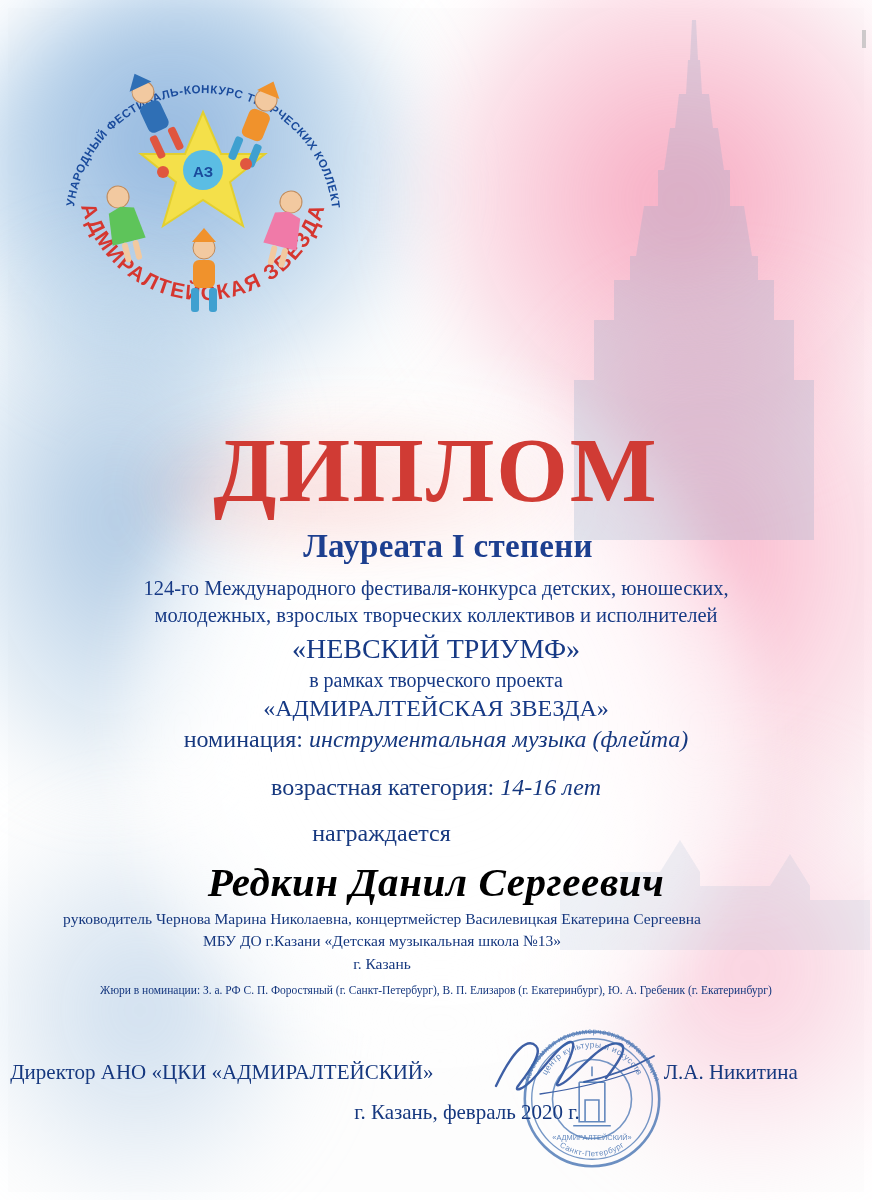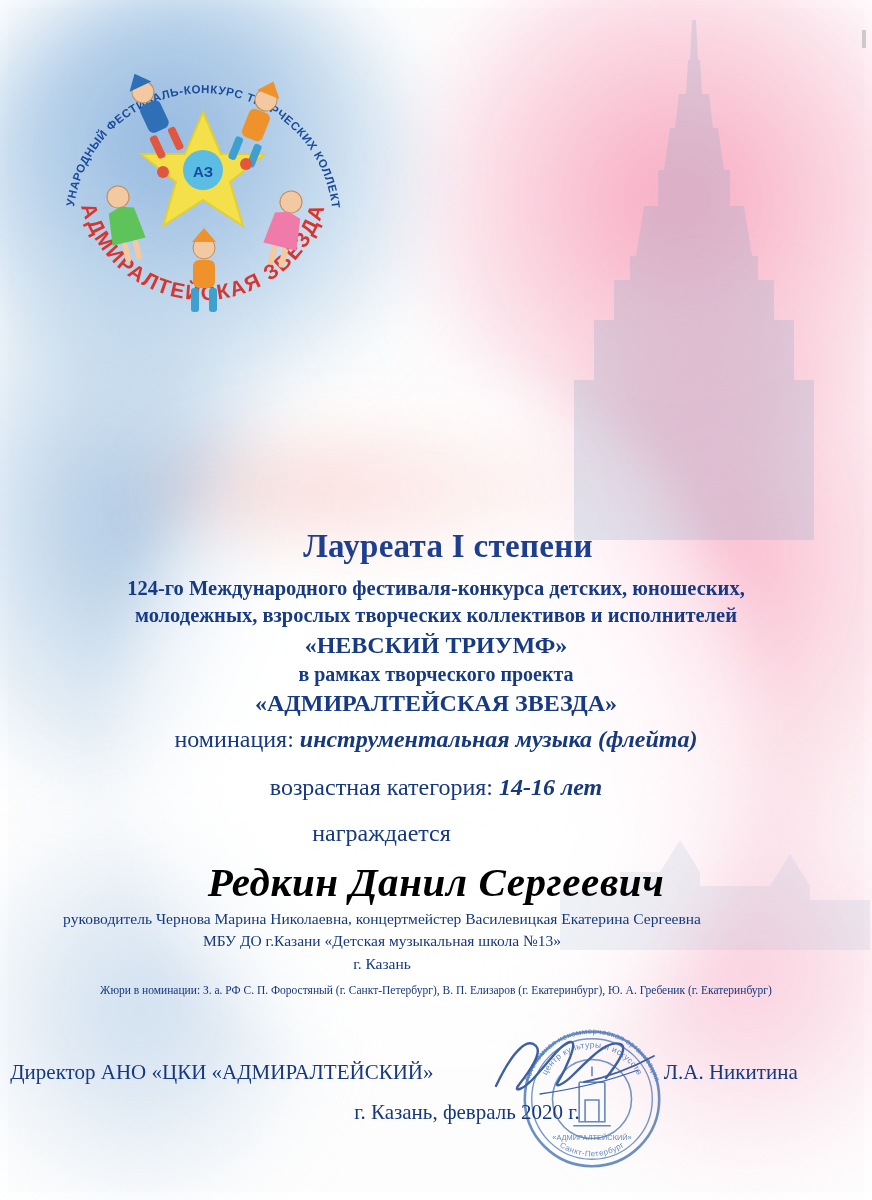--- a/index.html
+++ b/index.html
@@ -118,40 +118,40 @@
     letter-spacing: 0.3px;
     padding-left: 12px;
   }
 
   .festival-block {
     position: absolute;
     top: 575px;
     width: 872px;
     text-align: center;
     color: #173a85;
-    font-weight: bold;
+    font-weight: normal;
     font-size: 20.5px;
     line-height: 1.33;
   }
-  .festival-block .l3 { font-size: 24px; }
+  .festival-block .l3 { font-size: 28px; }
   .festival-block .l4 { font-size: 20px; }
   .festival-block .l5 { font-size: 24px; }
 
   .nomination-row, .age-row {
     position: absolute;
     width: 872px;
     text-align: center;
     color: #16387f;
     font-size: 24px;
   }
   .nomination-row { top: 726px; }
   .age-row { top: 774px; }
   .nomination-row .val, .age-row .val {
     font-style: italic;
-    font-weight: bold;
+    font-weight: normal;
     text-align: right;
   }
 
   .awarded {
     position: absolute;
     top: 820px;
     width: 763px;
     text-align: center;
     color: #16387f;
     font-size: 24px;
@@ -344,20 +344,21 @@
         <rect x="-11" y="12" width="22" height="28" rx="6" fill="#f0922c"></rect>
         <rect x="-13" y="40" width="8" height="24" rx="3" fill="#3fa0d0"></rect>
         <rect x="5" y="40" width="8" height="24" rx="3" fill="#3fa0d0"></rect>
       </g>
 
       <circle cx="115" cy="150" r="6" fill="#e0563f"></circle>
       <circle cx="198" cy="142" r="6" fill="#e0563f"></circle>
     </g>
   </svg>
 
+  <div class="diploma-word">ДИПЛОМ</div>
 
   <div class="degree">Лауреата I степени</div>
 
   <div class="festival-block">
     <div class="l1">124-го Международного фестиваля-конкурса детских, юношеских,</div>
     <div class="l2">молодежных, взрослых творческих коллективов и исполнителей</div>
     <div class="l3">«НЕВСКИЙ ТРИУМФ»</div>
     <div class="l4">в рамках творческого проекта</div>
     <div class="l5">«АДМИРАЛТЕЙСКАЯ ЗВЕЗДА»</div>
   </div>

